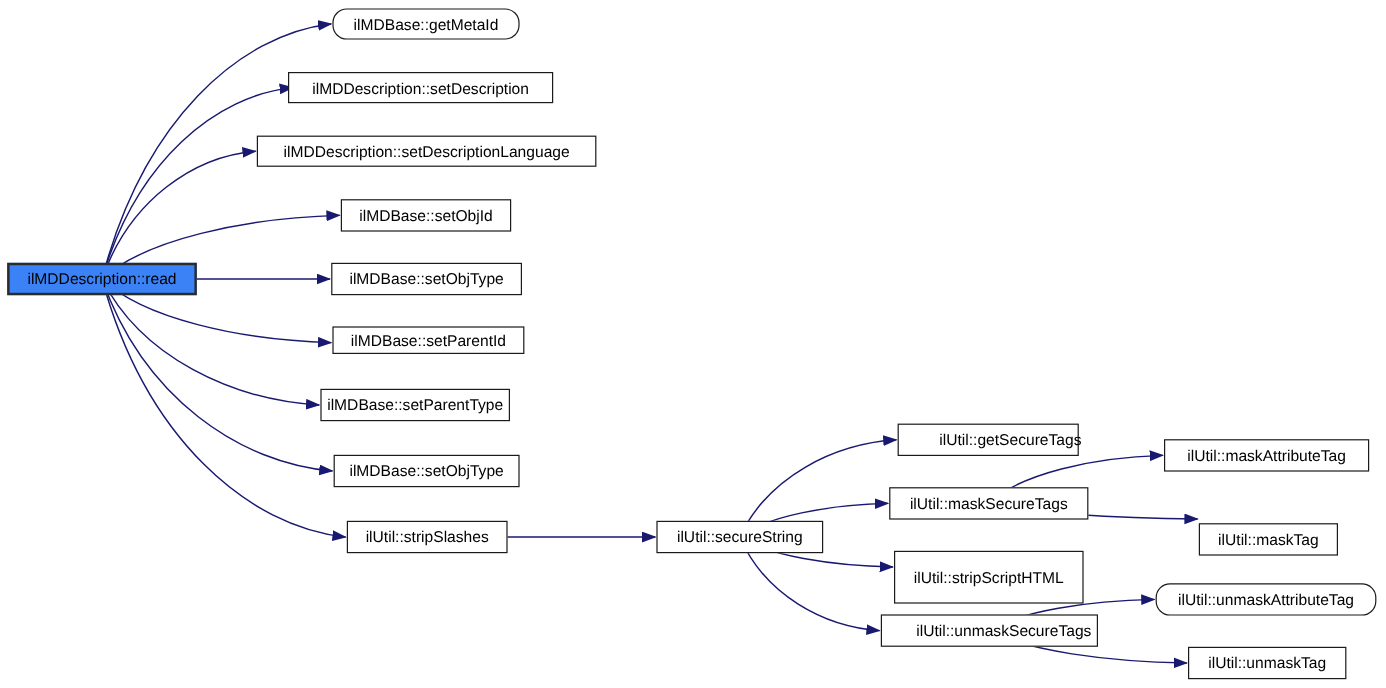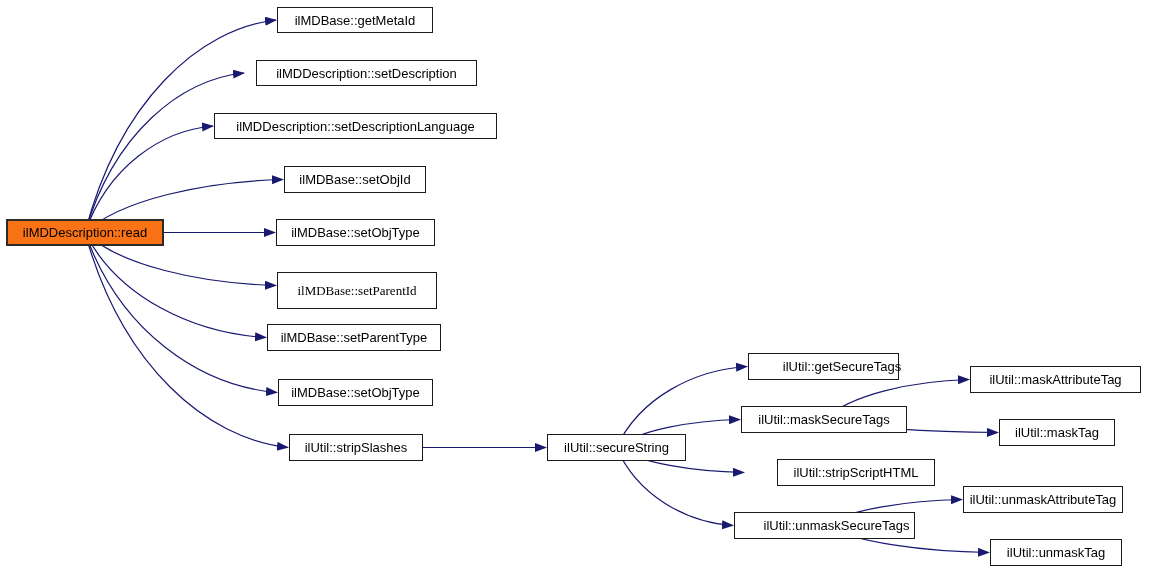--- a/index.html
+++ b/index.html
@@ -25,21 +25,21 @@
     border: 1px solid #1a1a1a;
     color: #000000;
     font-size: 13px;
     display: flex;
     align-items: center;
     justify-content: center;
     white-space: nowrap;
     cursor: pointer;
   }
   .graph-node.root {
-    background: #f97316;
+    background: #3b82f6;
     border: 2px solid #2b2b2b;
     cursor: default;
   }
 </style>
 </head>
 <body>
 
 <div id="graph-canvas">
   <svg id="edge-layer" xmlns="http://www.w3.org/2000/svg">
     <defs>
@@ -63,32 +63,32 @@
         <path d="M616.5,447.5 C639.45,463 693,471.5 744,472.5" fill="none" stroke="#191970" stroke-width="1.2" marker-end="url(#arrowhead)"></path>
         <path d="M616.5,447.5 C637.47,495.86 686.4,522.38 733,525.5" fill="none" stroke="#191970" stroke-width="1.2" marker-end="url(#arrowhead)"></path>
         <path d="M824,419.5 C850.1,394.7 911,381.1 969,379.5" fill="none" stroke="#191970" stroke-width="1.2" marker-end="url(#arrowhead)"></path>
         <path d="M824,419.5 C855.32,427.56 928.4,431.98 998,432.5" fill="none" stroke="#191970" stroke-width="1.2" marker-end="url(#arrowhead)"></path>
         <path d="M824.5,525.5 C849.25,509.38 907,500.54 962,499.5" fill="none" stroke="#191970" stroke-width="1.2" marker-end="url(#arrowhead)"></path>
         <path d="M824.5,525.5 C854.11,542.24 923.2,551.42 989,552.5" fill="none" stroke="#191970" stroke-width="1.2" marker-end="url(#arrowhead)"></path>
       </g>
   </svg>
   <div id="node-layer">
       <div class="graph-node root" style="left: 6px; top: 219px; width: 158px; height: 27px;">ilMDDescription::read</div>
-      <div class="graph-node" style="left: 277px; top: 7px; width: 156px; height: 26px;">ilMDBase::getMetaId</div>
-      <div class="graph-node" style="left: 256px; top: 60px; width: 221px; height: 26px;">ilMDDescription::setDescription</div>
+      <div class="graph-node" style="left: 277px; top: 7px; width: 156px; height: 26px; border-radius: 12px;">ilMDBase::getMetaId</div>
+      <div class="graph-node" style="left: 240px; top: 60px; width: 221px; height: 26px;">ilMDDescription::setDescription</div>
       <div class="graph-node" style="left: 214px; top: 113px; width: 283px; height: 26px;">ilMDDescription::setDescriptionLanguage</div>
       <div class="graph-node" style="left: 284px; top: 166px; width: 142px; height: 27px;">ilMDBase::setObjId</div>
       <div class="graph-node" style="left: 276px; top: 219px; width: 159px; height: 27px;">ilMDBase::setObjType</div>
-      <div class="graph-node" style="left: 277px; top: 272px; width: 160px; height: 37px; font-family: Liberation Serif, serif;">ilMDBase::setParentId</div>
-      <div class="graph-node" style="left: 267px; top: 324px; width: 174px; height: 27px;">ilMDBase::setParentType</div>
+      <div class="graph-node" style="left: 277px; top: 272px; width: 160px; height: 23px;">ilMDBase::setParentId</div>
+      <div class="graph-node" style="left: 267px; top: 324px; width: 158px; height: 27px;">ilMDBase::setParentType</div>
       <div class="graph-node" style="left: 278px; top: 379px; width: 155px; height: 27px;">ilMDBase::setObjType</div>
       <div class="graph-node" style="left: 289px; top: 434px; width: 134px; height: 27px;">ilUtil::stripSlashes</div>
       <div class="graph-node" style="left: 547px; top: 434px; width: 139px; height: 27px;">ilUtil::secureString</div>
       <div class="graph-node" style="left: 748px; top: 353px; width: 151px; height: 27px; padding-left: 37px;">ilUtil::getSecureTags</div>
       <div class="graph-node" style="left: 741px; top: 406px; width: 166px; height: 27px;">ilUtil::maskSecureTags</div>
-      <div class="graph-node" style="left: 745px; top: 459px; width: 158px; height: 27px; margin-left: 32px;">ilUtil::stripScriptHTML</div>
+      <div class="graph-node" style="left: 745px; top: 459px; width: 158px; height: 44px;">ilUtil::stripScriptHTML</div>
       <div class="graph-node" style="left: 734px; top: 512px; width: 181px; height: 27px; padding-left: 24px;">ilUtil::unmaskSecureTags</div>
       <div class="graph-node" style="left: 970px; top: 366px; width: 171px; height: 27px;">ilUtil::maskAttributeTag</div>
-      <div class="graph-node" style="left: 999px; top: 419px; width: 116px; height: 27px;">ilUtil::maskTag</div>
-      <div class="graph-node" style="left: 963px; top: 486px; width: 160px; height: 27px;">ilUtil::unmaskAttributeTag</div>
+      <div class="graph-node" style="left: 999px; top: 436px; width: 116px; height: 27px;">ilUtil::maskTag</div>
+      <div class="graph-node" style="left: 963px; top: 486px; width: 184px; height: 27px; border-radius: 12px;">ilUtil::unmaskAttributeTag</div>
       <div class="graph-node" style="left: 990px; top: 539px; width: 132px; height: 27px;">ilUtil::unmaskTag</div>
     </div>
 </div>
 
 </body></html>

